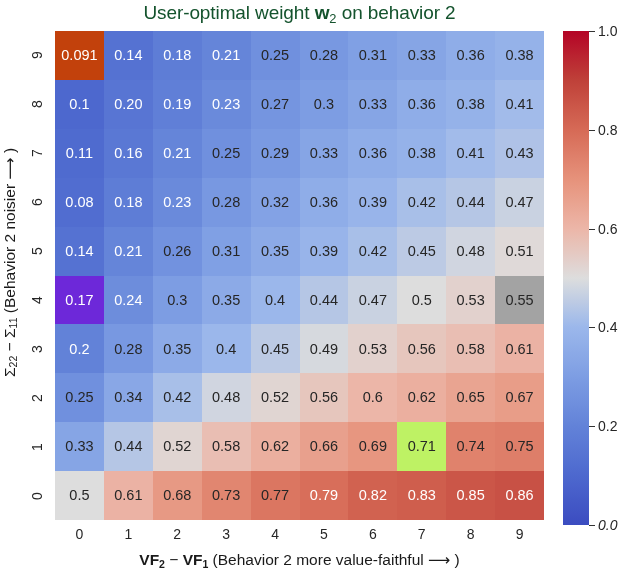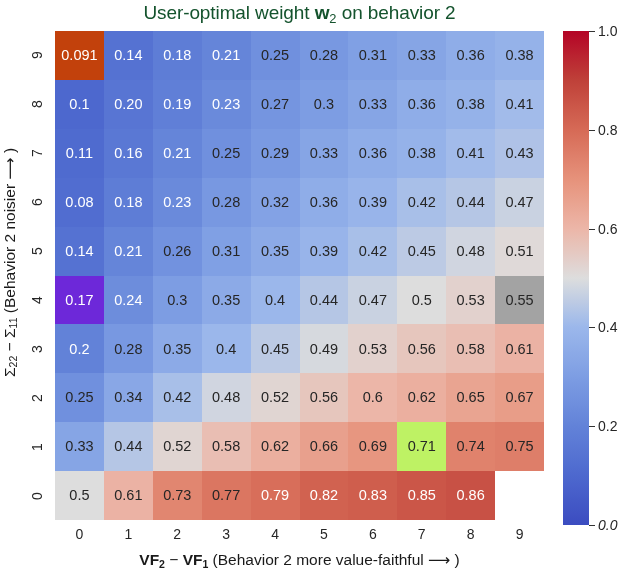--- a/index.html
+++ b/index.html
@@ -432,20 +432,23 @@
         <span class="val">0.74</span>
       </div>
       <div class="cell dark" style="background: rgb(222, 126, 105);">
         <span class="val">0.75</span>
       </div>
       <div class="cell dark" style="background: rgb(221, 221, 221);">
         <span class="val">0.5</span>
       </div>
       <div class="cell dark" style="background: rgb(235, 178, 164);">
         <span class="val">0.61</span>
+      </div>
+      <div class="cell dark" style="background: rgb(231, 153, 132);">
+        <span class="val">0.68</span>
       </div>
       <div class="cell dark" style="background: rgb(225, 134, 112);">
         <span class="val">0.73</span>
       </div>
       <div class="cell dark" style="background: rgb(219, 118, 97);">
         <span class="val">0.77</span>
       </div>
       <div class="cell light" style="background: rgb(216, 110, 90);">
         <span class="val">0.79</span>
       </div>

